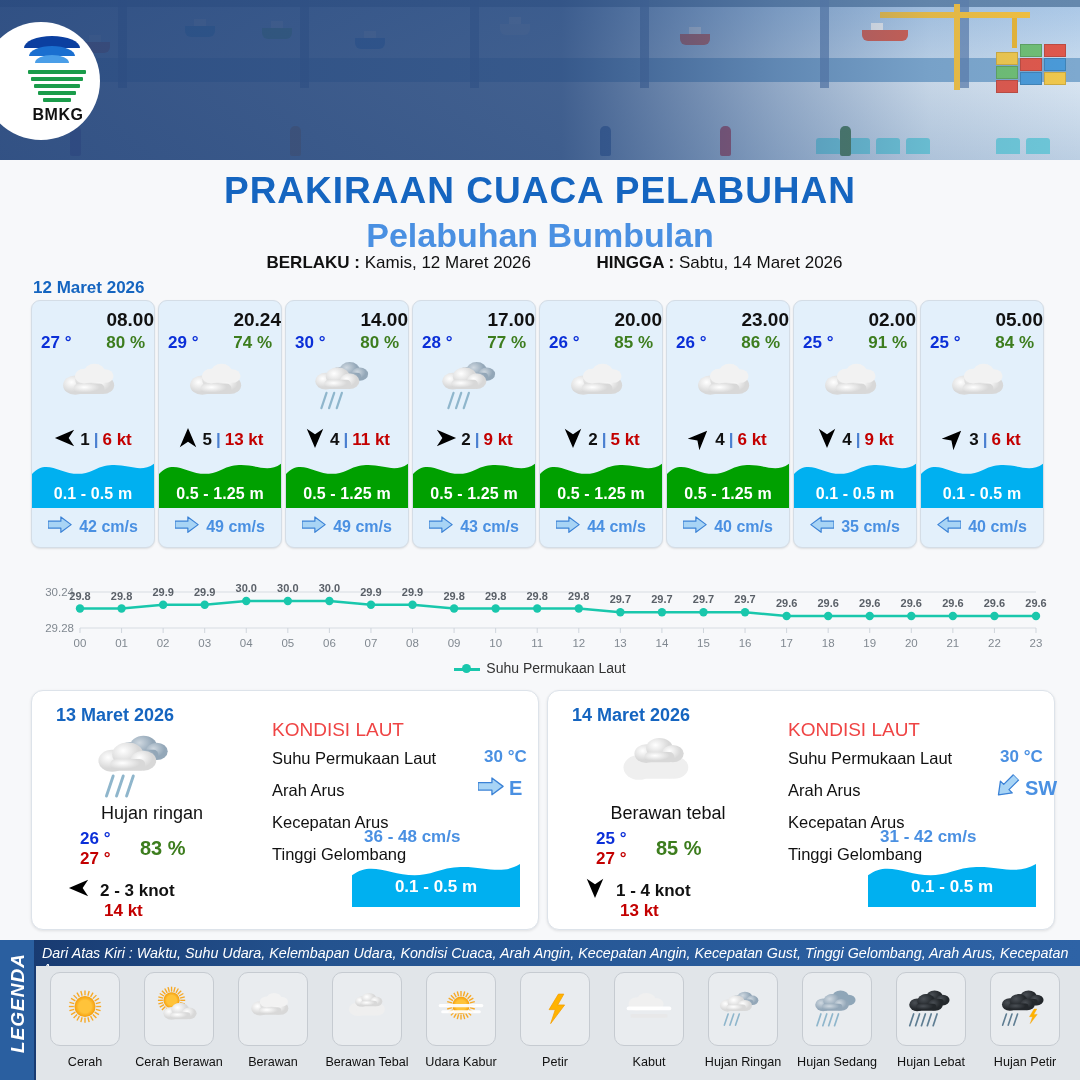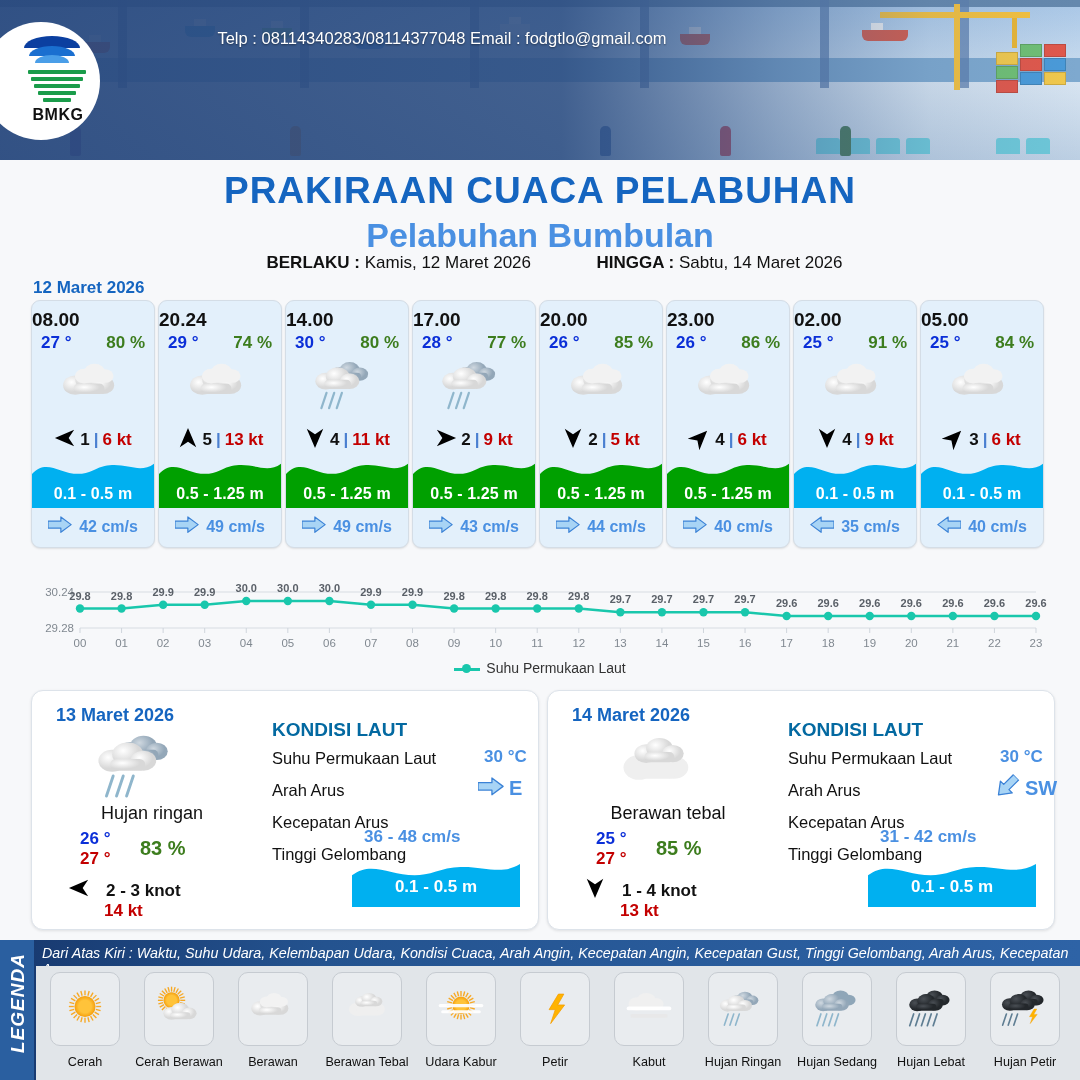--- a/index.html
+++ b/index.html
@@ -69,21 +69,21 @@
   
   .day-label { position:absolute; left:33px; top:278px; font-size:17px;
                font-weight:bold; color:#1565c0; }
   .cards { position:absolute; left:31px; top:300px; width:1018px; height:248px;
            display:flex; gap:3px; }
   .card {
     width:124px; height:248px; background:#e3f0fb; border:1px solid #d4dde6;
     border-radius:9px; position:relative; overflow:hidden;
     box-shadow:0 1px 2px rgba(0,0,0,.10);
   }
-  .c-time { text-align:left; font-size:19px; font-weight:bold; color:#111; margin-top:8px; }
+  .c-time { text-align:right; font-size:19px; font-weight:bold; color:#111; margin-top:8px; }
   .c-row { display:flex; justify-content:space-between; padding:2px 9px 0 9px; }
   .c-temp { font-size:17px; font-weight:bold; color:#0b2fd8; }
   .c-hum  { font-size:17px; font-weight:bold; color:#3d7d1e; }
   .c-icon { height:62px; margin-top:4px; position:relative; }
   .c-wind { display:flex; align-items:center; justify-content:center; gap:4px;
             height:30px; margin-top:6px; }
   .c-wind .deg { font-size:17px; font-weight:bold; color:#111; }
   .c-wind .bar { color:#4a7fd0; font-weight:bold; font-size:17px; }
   .c-wind .kt  { font-size:17px; font-weight:bold; color:#c30000; }
   .wave-wrap { position:absolute; left:0; bottom:39px; width:100%; height:60px; }
@@ -116,25 +116,25 @@
   .panel.right { left:547px; }
   .p-date { position:absolute; left:24px; top:14px; font-size:18px;
             font-weight:bold; color:#1565c0; }
   .p-icon { position:absolute; left:48px; top:38px; width:120px; height:76px; }
   .p-cond { position:absolute; left:0px; top:112px; width:240px; text-align:center;
             font-size:18px; color:#111; }
   .p-tmin { position:absolute; left:48px; top:138px; font-size:17px; font-weight:bold; color:#0b2fd8; }
   .p-tmax { position:absolute; left:48px; top:158px; font-size:17px; font-weight:bold; color:#c30000; }
   .p-hum  { position:absolute; left:108px; top:146px; font-size:20px; font-weight:bold; color:#3d7d1e; }
   .p-wind { position:absolute; left:36px; top:186px; font-size:17px; font-weight:bold; color:#111;
-            display:flex; align-items:center; gap:16px; }
+            display:flex; align-items:center; gap:10px; }
   .p-gust { position:absolute; left:72px; top:210px; font-size:17px; font-weight:bold; color:#c30000; }
 
   .p-sea-title { position:absolute; left:240px; top:28px; font-size:19px;
-                 font-weight:bold; color:#0369a1; }
+                 font-weight:normal; color:#ef4444; }
   .p-r { position:absolute; left:240px; font-size:16.5px; color:#111; }
   .p-v { position:absolute; font-size:17px; color:#4a90e2; font-weight:bold; }
   .p-wave { position:absolute; right:18px; bottom:22px; width:168px; height:56px; }
   .p-wave-lbl { position:absolute; right:18px; bottom:32px; width:168px; text-align:center;
                 font-size:17px; font-weight:bold; color:#fff; }
 
   
   .legenda { position:absolute; left:0; top:940px; width:1080px; height:140px;
              background:linear-gradient(90deg,#17386e 0%, #24538f 30%, #2e63a6 100%); }
   .leg-side { position:absolute; left:0; top:0; width:34px; height:140px;
@@ -206,21 +206,20 @@
       <div class="lg-stripe" style="top:36px; width:58px;"></div>
       <div class="lg-stripe" style="top:43px; width:52px; left:7px;"></div>
       <div class="lg-stripe" style="top:50px; width:46px; left:10px;"></div>
       <div class="lg-stripe" style="top:57px; width:38px; left:14px;"></div>
       <div class="lg-stripe" style="top:64px; width:28px; left:19px;"></div>
     </div>
     <div class="lg-txt">BMKG</div>
   </div>
 
   <div class="hdr-text">
-    <div class="h-line4">Telp : 08114340283/08114377048 Email : fodgtlo@gmail.com</div>
   </div>
 </div>
 
 <div class="title1">PRAKIRAAN CUACA PELABUHAN</div>
 <div class="title2">Pelabuhan Bumbulan</div>
 <div class="valid">
   <span class="lbl">BERLAKU :</span>
   <span>Kamis, 12 Maret 2026</span>
   <span class="gap"></span>
   <span class="lbl">HINGGA :</span>

